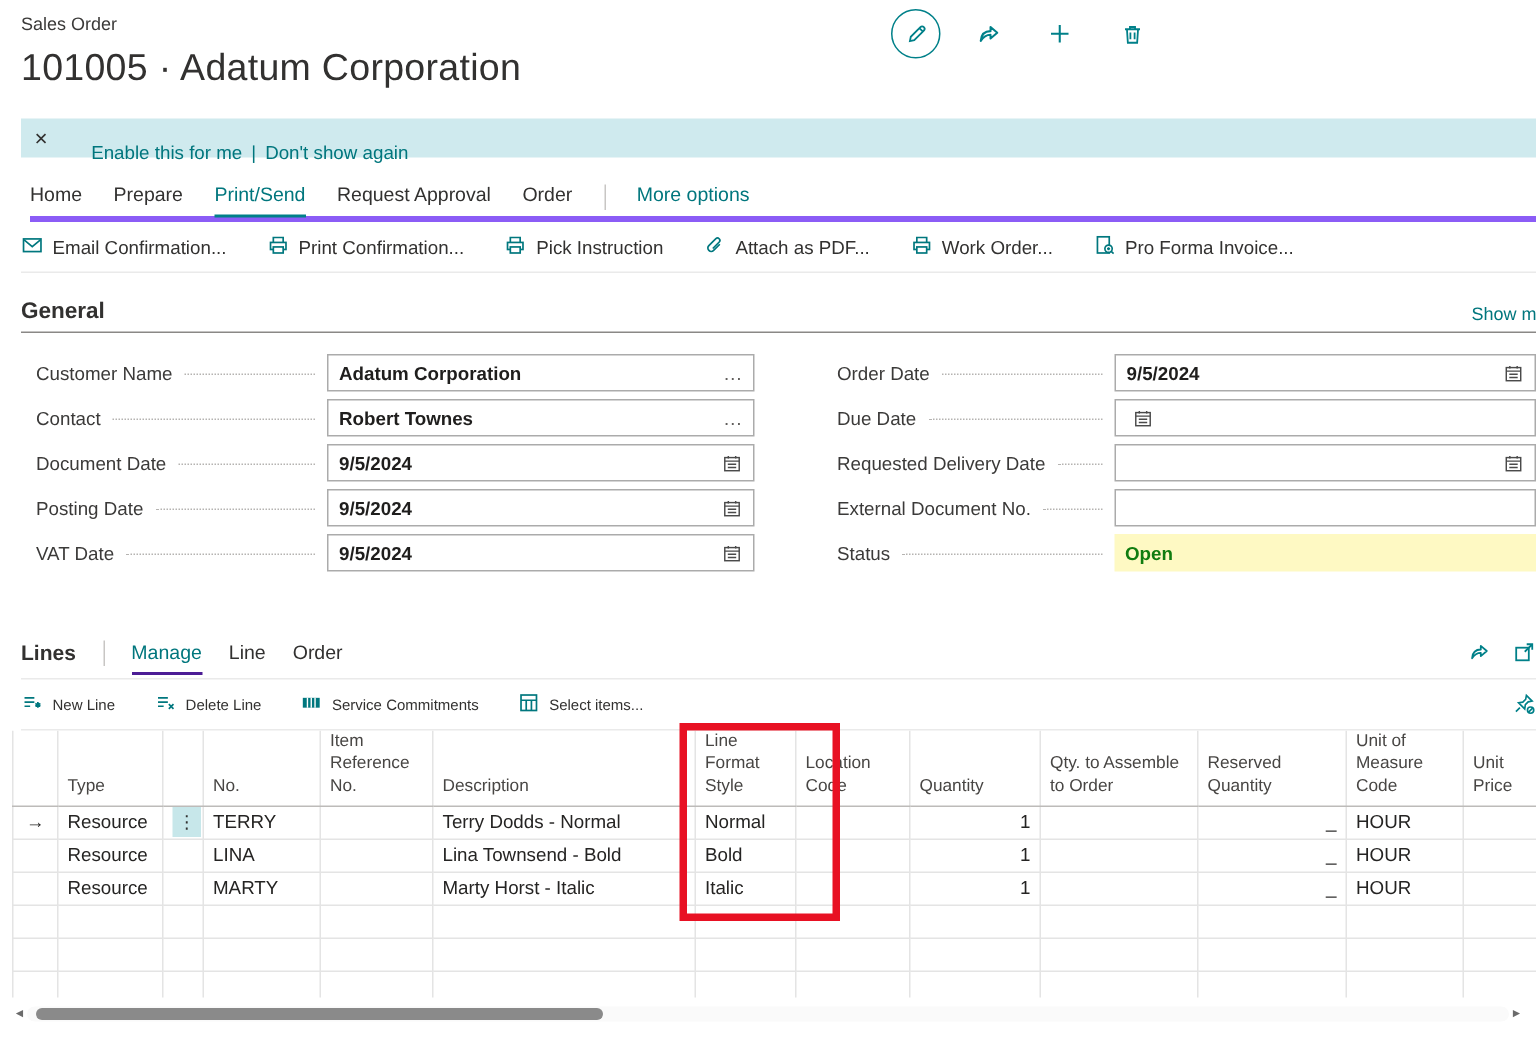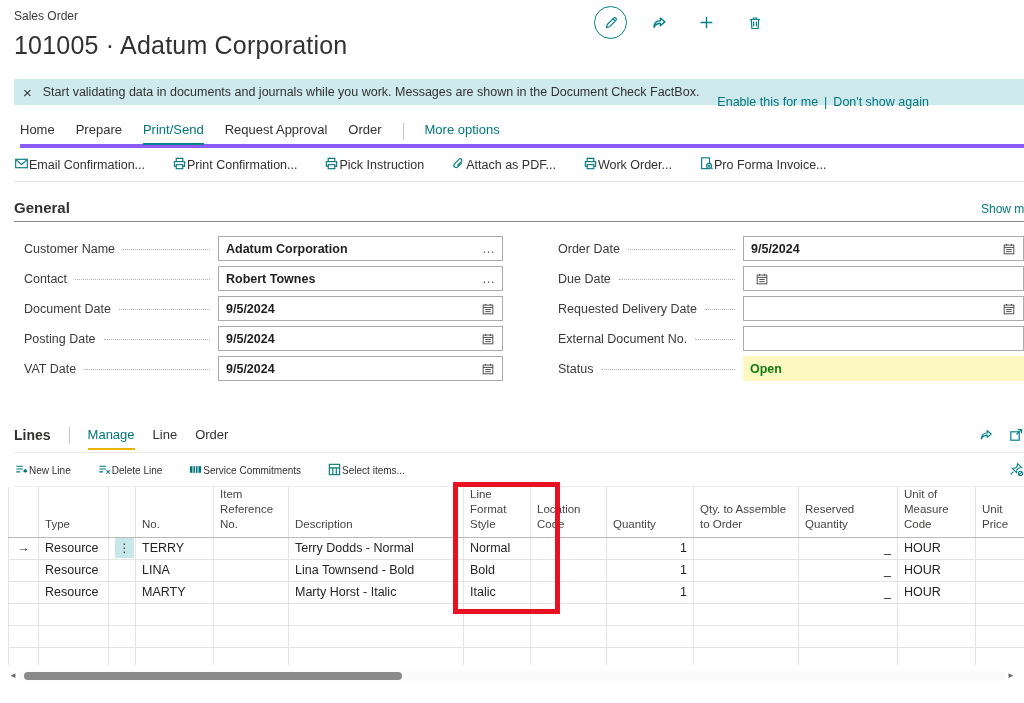--- a/index.html
+++ b/index.html
@@ -24,21 +24,21 @@
 
   
   .nav { position:absolute; left:20px; top:122px; width:1010px; height:26px; display:flex; align-items:flex-start; gap:21px; font-size:13px; border-bottom:4px solid #8b5cf6; }
   .nav .tab { padding-bottom:6px; cursor:pointer; color:#323130; white-space:nowrap; }
   .nav .tab.active { color:#00767d; border-bottom:2px solid #008089; }
   .nav .vdiv { width:1px; height:17px; background:#c8c6c4; margin-top:1px; }
   .nav .more { color:#00767d; cursor:pointer; }
 
   
   .actionbar { position:absolute; left:14px; top:149px; width:1010px; height:33px; display:flex; align-items:center; gap:27px; font-size:12.5px; border-bottom:1px solid #eaeaea; }
-  .action { display:flex; align-items:center; cursor:pointer; color:#323130; white-space:nowrap; background:none; border:none; font:inherit; }
+  .action { display:flex; align-items:center; gap:6px; cursor:pointer; color:#323130; white-space:nowrap; background:none; border:none; font:inherit; }
   .action svg { color:#00777e; flex:none; }
 
   
   .sec-heading { position:absolute; left:14px; font-size:15px; font-weight:700; color:#323130; }
   .show-more { position:absolute; left:981px; top:202px; font-size:12px; color:#00767d; white-space:nowrap; cursor:pointer; }
   .general-divider { position:absolute; left:14px; top:221px; width:1010px; height:1px; background:#8a8886; }
 
   .form-col { position:absolute; top:236px; }
   .form-col.left  { left:24px;  width:479px; }
   .form-col.right { left:558px; width:466px; }
@@ -49,21 +49,21 @@
   .form-col.right .f-input { width:281px; }
   .f-input .val { flex:1; white-space:nowrap; overflow:hidden; }
   .f-input .suffix { color:#605e5c; font-weight:400; font-size:13px; cursor:pointer; margin-left:4px; display:flex; align-items:center; }
   .f-status { width:281px; flex:none; height:25px; background:#fef9c3; display:flex; align-items:center; padding:0 7px; font-size:12.5px; font-weight:700; color:#107c10; }
 
   
   .lines-head { position:absolute; left:14px; top:427px; width:1010px; height:26px; display:flex; align-items:flex-start; gap:18px; font-size:13px; border-bottom:1px solid #eaeaea; }
   .lines-head .title { font-size:14px; font-weight:700; padding-bottom:5px; }
   .lines-head .vdiv { width:1px; height:17px; background:#c8c6c4; }
   .lines-head .tab { padding-bottom:6px; cursor:pointer; }
-  .lines-head .tab.active { color:#00767d; border-bottom:2px solid #eab308; }
+  .lines-head .tab.active { color:#00767d; border-bottom:2px solid #4c1d95; }
   .lines-head .right-icons { margin-left:auto; display:flex; gap:14px; color:#008089; }
   .lines-head .right-icons span { cursor:pointer; }
 
   .lines-toolbar { position:absolute; left:14px; top:454px; width:1010px; height:33px; display:flex; align-items:center; gap:26px; font-size:10px; border-bottom:1px solid #eaeaea; }
   .lines-toolbar .pin { margin-left:auto; color:#008089; cursor:pointer; }
 
   
   .grid-wrap { position:absolute; left:8px; top:487px; width:1016px; overflow:hidden; height:178px; }
   table.grid { border-collapse:collapse; table-layout:fixed; width:1029px; }
   table.grid th, table.grid td { border:1px solid #e4e4e4; overflow:hidden; white-space:nowrap; }
@@ -120,21 +120,20 @@
       <span>
           <svg width="16" height="16" viewBox="0 0 16 16" fill="none" stroke="currentColor" stroke-width="1.2">
             <path d="M3 4.5h10M6.3 4.5V3h3.4v1.5M4.3 4.5l.6 9h6.2l.6-9M6.6 6.6v4.6M9.4 6.6v4.6"></path>
           </svg>
         </span>
     </button>
   </div>
 
   <div class="notify">
     <button class="close">×</button>
-    <span>Start validating data in documents and journals while you work. Messages are shown in the Document Check FactBox.</span>
     <span class="links">
       <a>Enable this for me</a><span class="sep">|</span><a>Don't show again</a>
     </span>
   </div>
 
   <div class="nav">
     <span class="tab">Home</span>
     <span class="tab">Prepare</span>
     <span class="tab active">Print/Send</span>
     <span class="tab">Request Approval</span>

